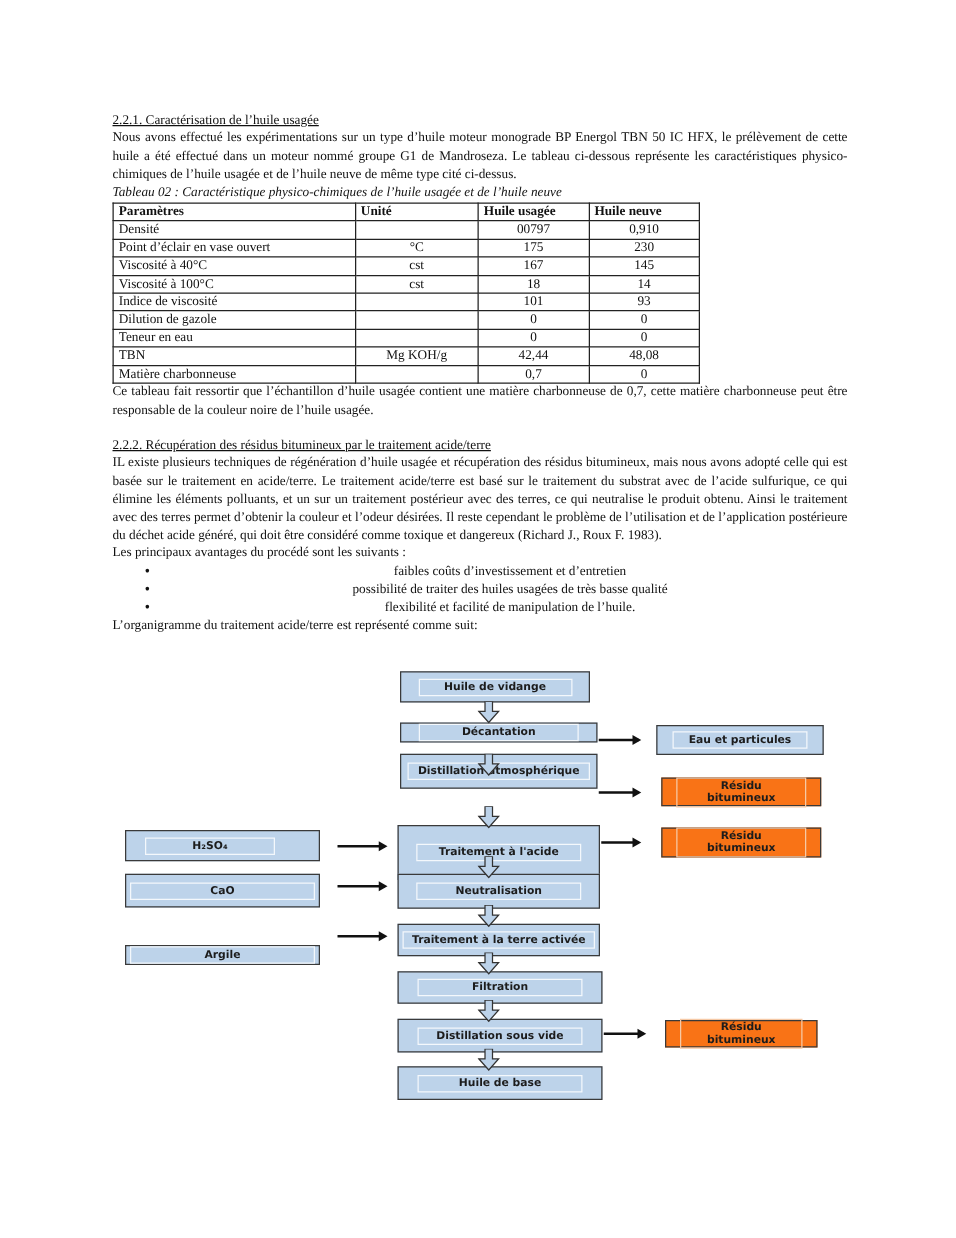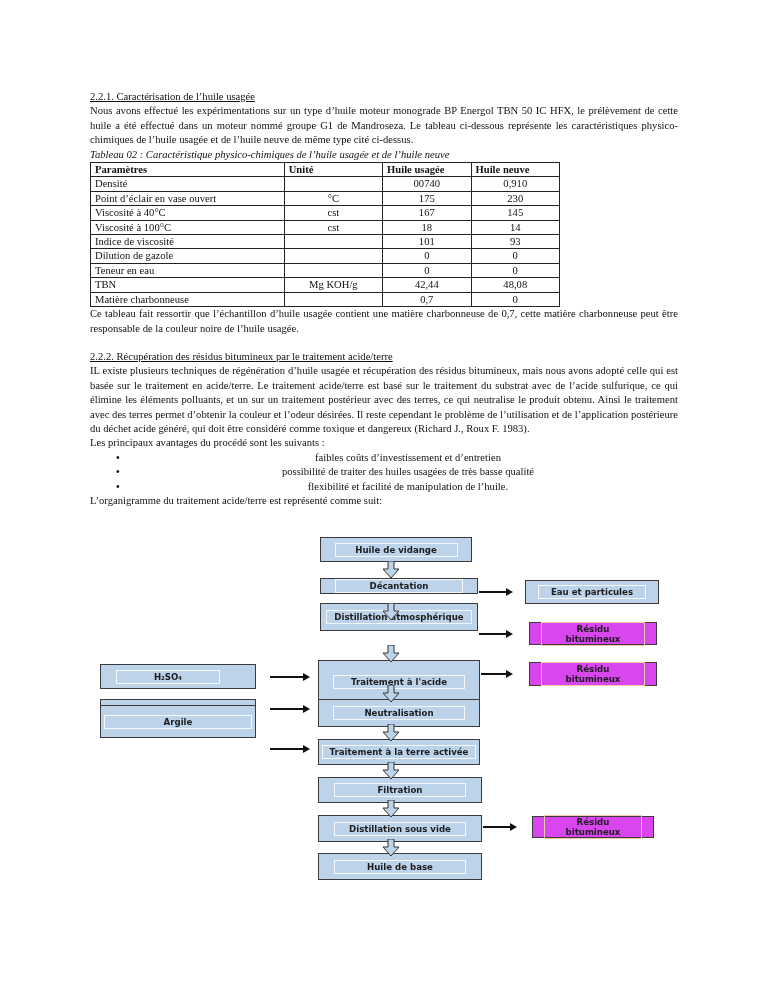--- a/index.html
+++ b/index.html
@@ -18,21 +18,21 @@
   ul.adv { margin:0; padding-left:32px; list-style:none; }
   ul.adv li { position:relative; padding-left:16px;text-align:center; }
   ul.adv li::before { content:"•"; position:absolute; left:-6px; font-weight:bold; }
 
   
   .fc { position:absolute; left:0; top:0; width:765px; height:990px; pointer-events:none;padding-left:46px; }
   .box { position:absolute; background:#bdd3ea; border:1px solid #3a3a3a; box-sizing:border-box;
          font-family:"DejaVu Sans", sans-serif; font-weight:bold; font-size:8.6px; color:#1c1c1c;
          display:flex; align-items:center; justify-content:center; pointer-events:auto; }
   .box .inner { border:1px solid #f4f8fc; padding:1px 6px; width:82%; text-align:center; box-sizing:border-box; }
-  .box.orange { background:#d946ef;align-items:center; }
+  .box.orange { background:#f97316;align-items:center; }
   .box.orange .inner { border-color:#f6c9a6; }
   .hline { position:absolute; height:1.6px; background:#111; }
   .hline::after { content:""; position:absolute; right:-2px; top:-3.2px; border-left:7px solid #111;
                   border-top:4px solid transparent; border-bottom:4px solid transparent; }
   .darrow { position:absolute; width:18px; height:18px; }
 </style>
 </head>
 <body>
 
 <div class="page">
@@ -45,21 +45,21 @@
         <th class="col1">Paramètres</th>
         <th class="col2">Unité</th>
         <th class="col3">Huile usagée</th>
         <th class="col4">Huile neuve</th>
       </tr>
     </thead>
     <tbody id="tbody">
         <tr>
           <td>Densité</td>
           <td class="c"></td>
-          <td class="c">00740</td>
+          <td class="c">00797</td>
           <td class="c">0,910</td>
         </tr>
         <tr>
           <td>Point d’éclair en vase  ouvert</td>
           <td class="c">°C</td>
           <td class="c">175</td>
           <td class="c">230</td>
         </tr>
         <tr>
           <td>Viscosité à 40°C</td>
@@ -196,17 +196,17 @@
   <div class="box" style="left:100px;top:664px;width:156px;height:25px">
       <span class="inner" style="width:68%;margin-right:20px">H₂SO₄</span>
     </div>
   <div class="hline" style="left:270px;top:676px;width:38px"></div>
 
   <div class="box" style="left:100px;top:699px;width:156px;height:27px">
       <span class="inner" style="width:96%">CaO</span>
     </div>
   <div class="hline" style="left:270px;top:708px;width:38px"></div>
 
-  <div class="box" style="left:100px;top:705px;width:156px;height:33px">
+  <div class="box" style="left:100px;top:756px;width:156px;height:16px">
       <span class="inner" style="width:96%">Argile</span>
     </div>
   <div class="hline" style="left:270px;top:748px;width:38px"></div>
 </div>
 
 </body></html>

